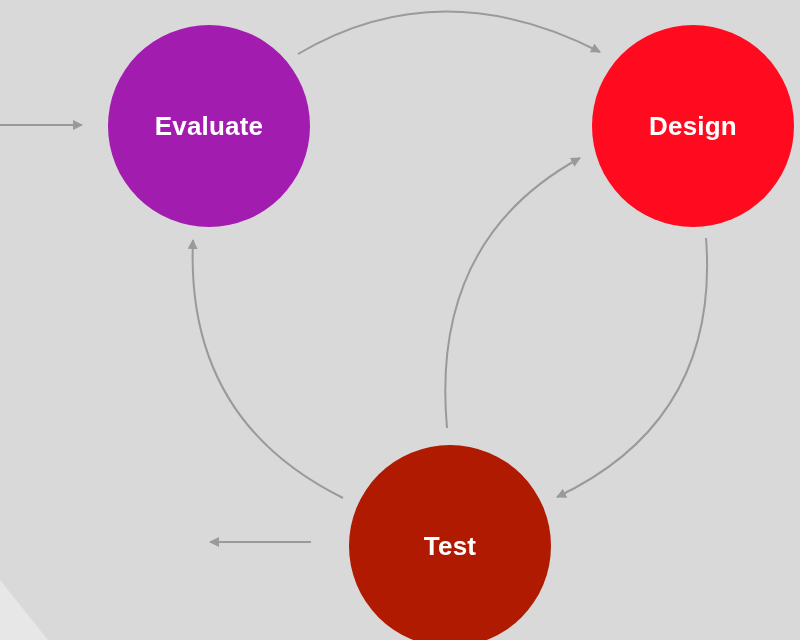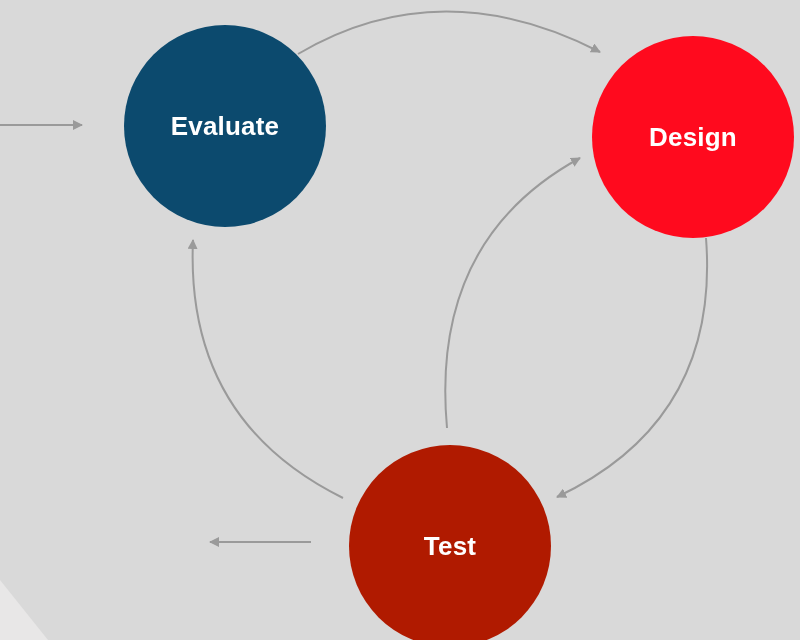--- a/index.html
+++ b/index.html
@@ -41,23 +41,23 @@
 
   <path d="M706,238 Q720,420 557,497" fill="none" stroke="#9a9a9a" stroke-width="2" marker-end="url(#arrowhead)"></path>
 
   <path d="M343,498 Q185,420 193,240" fill="none" stroke="#9a9a9a" stroke-width="2" marker-end="url(#arrowhead)"></path>
 
   <path d="M447,428 Q430,240 580,158" fill="none" stroke="#9a9a9a" stroke-width="2" marker-end="url(#arrowhead)"></path>
 
   <line x1="311" y1="542" x2="210" y2="542" stroke="#9a9a9a" stroke-width="2" marker-end="url(#arrowhead)"></line>
 </svg>
 
-<div class="node" style="left:124px; top:25px; background:#0c4a6e;">
+<div class="node" style="left:108px; top:25px; background:#a21caf;">
   <span class="node-label">Evaluate</span>
 </div>
 
-<div class="node" style="left:592px; top:36px; background:#ff0a1e;">
+<div class="node" style="left:592px; top:25px; background:#ff0a1e;">
   <span class="node-label">Design</span>
 </div>
 
 <div class="node" style="left:349px; top:445px; background:#b01a00;">
   <span class="node-label">Test</span>
 </div>
 
 </body></html>

